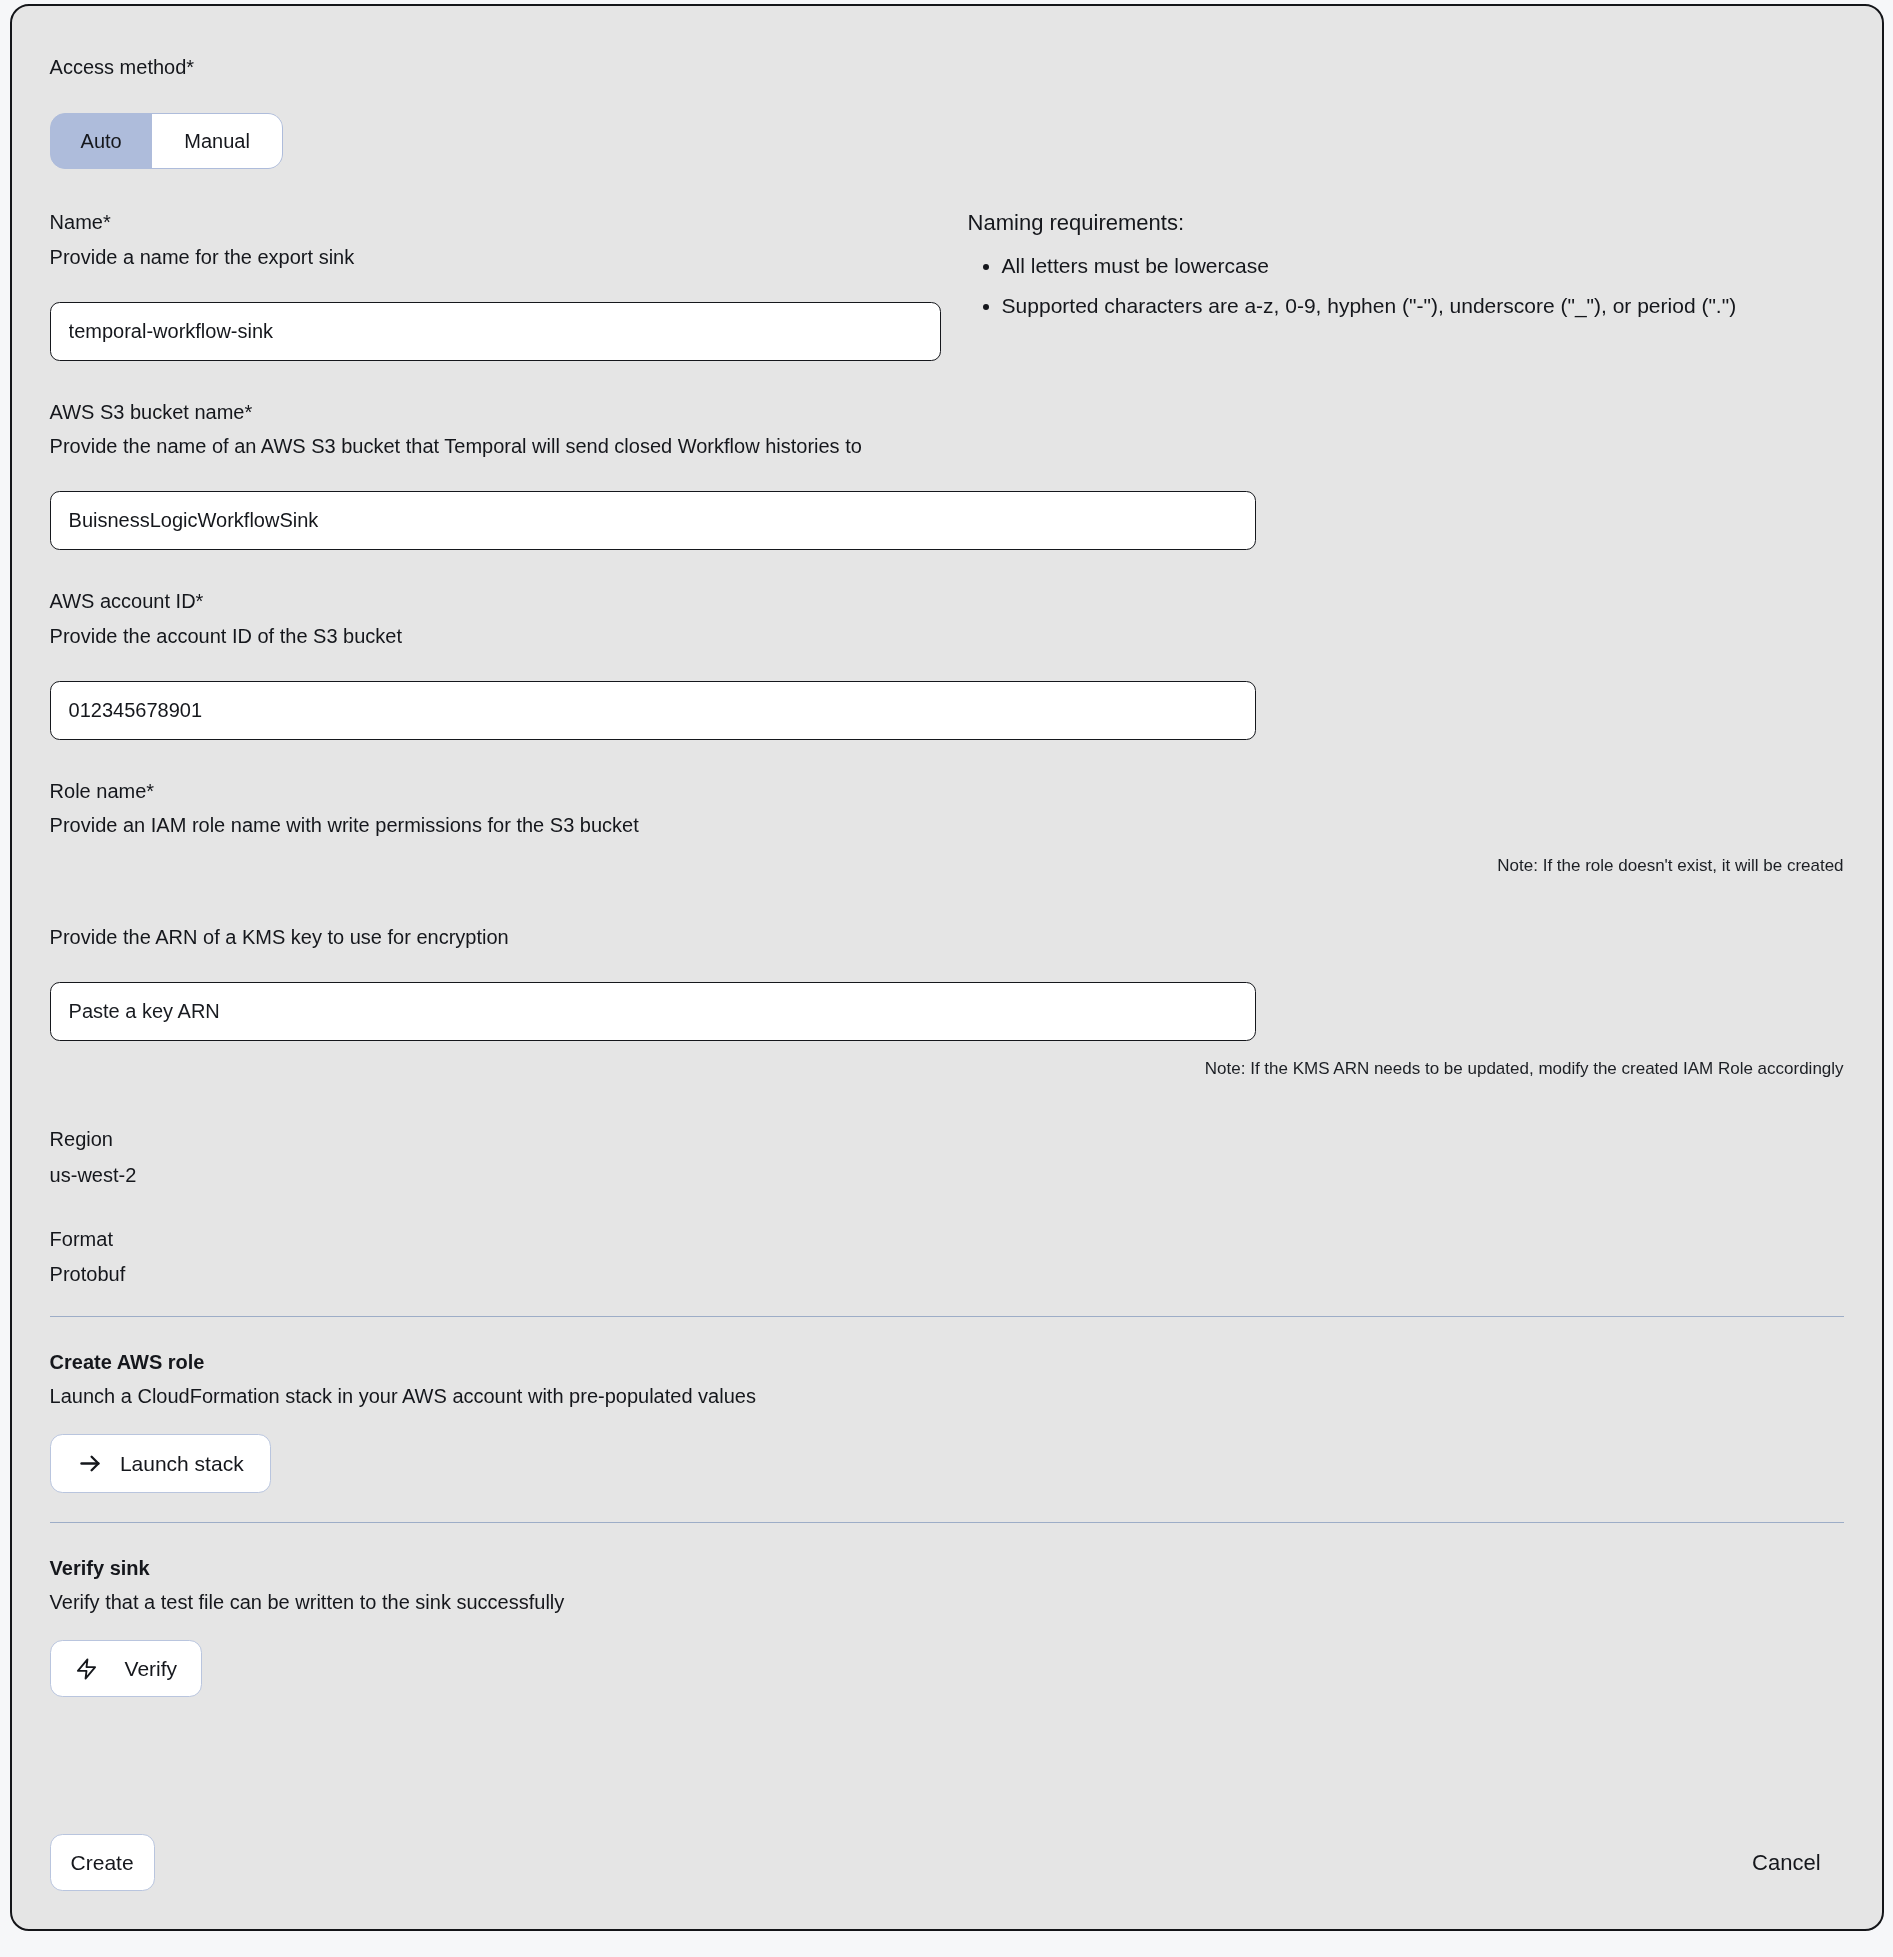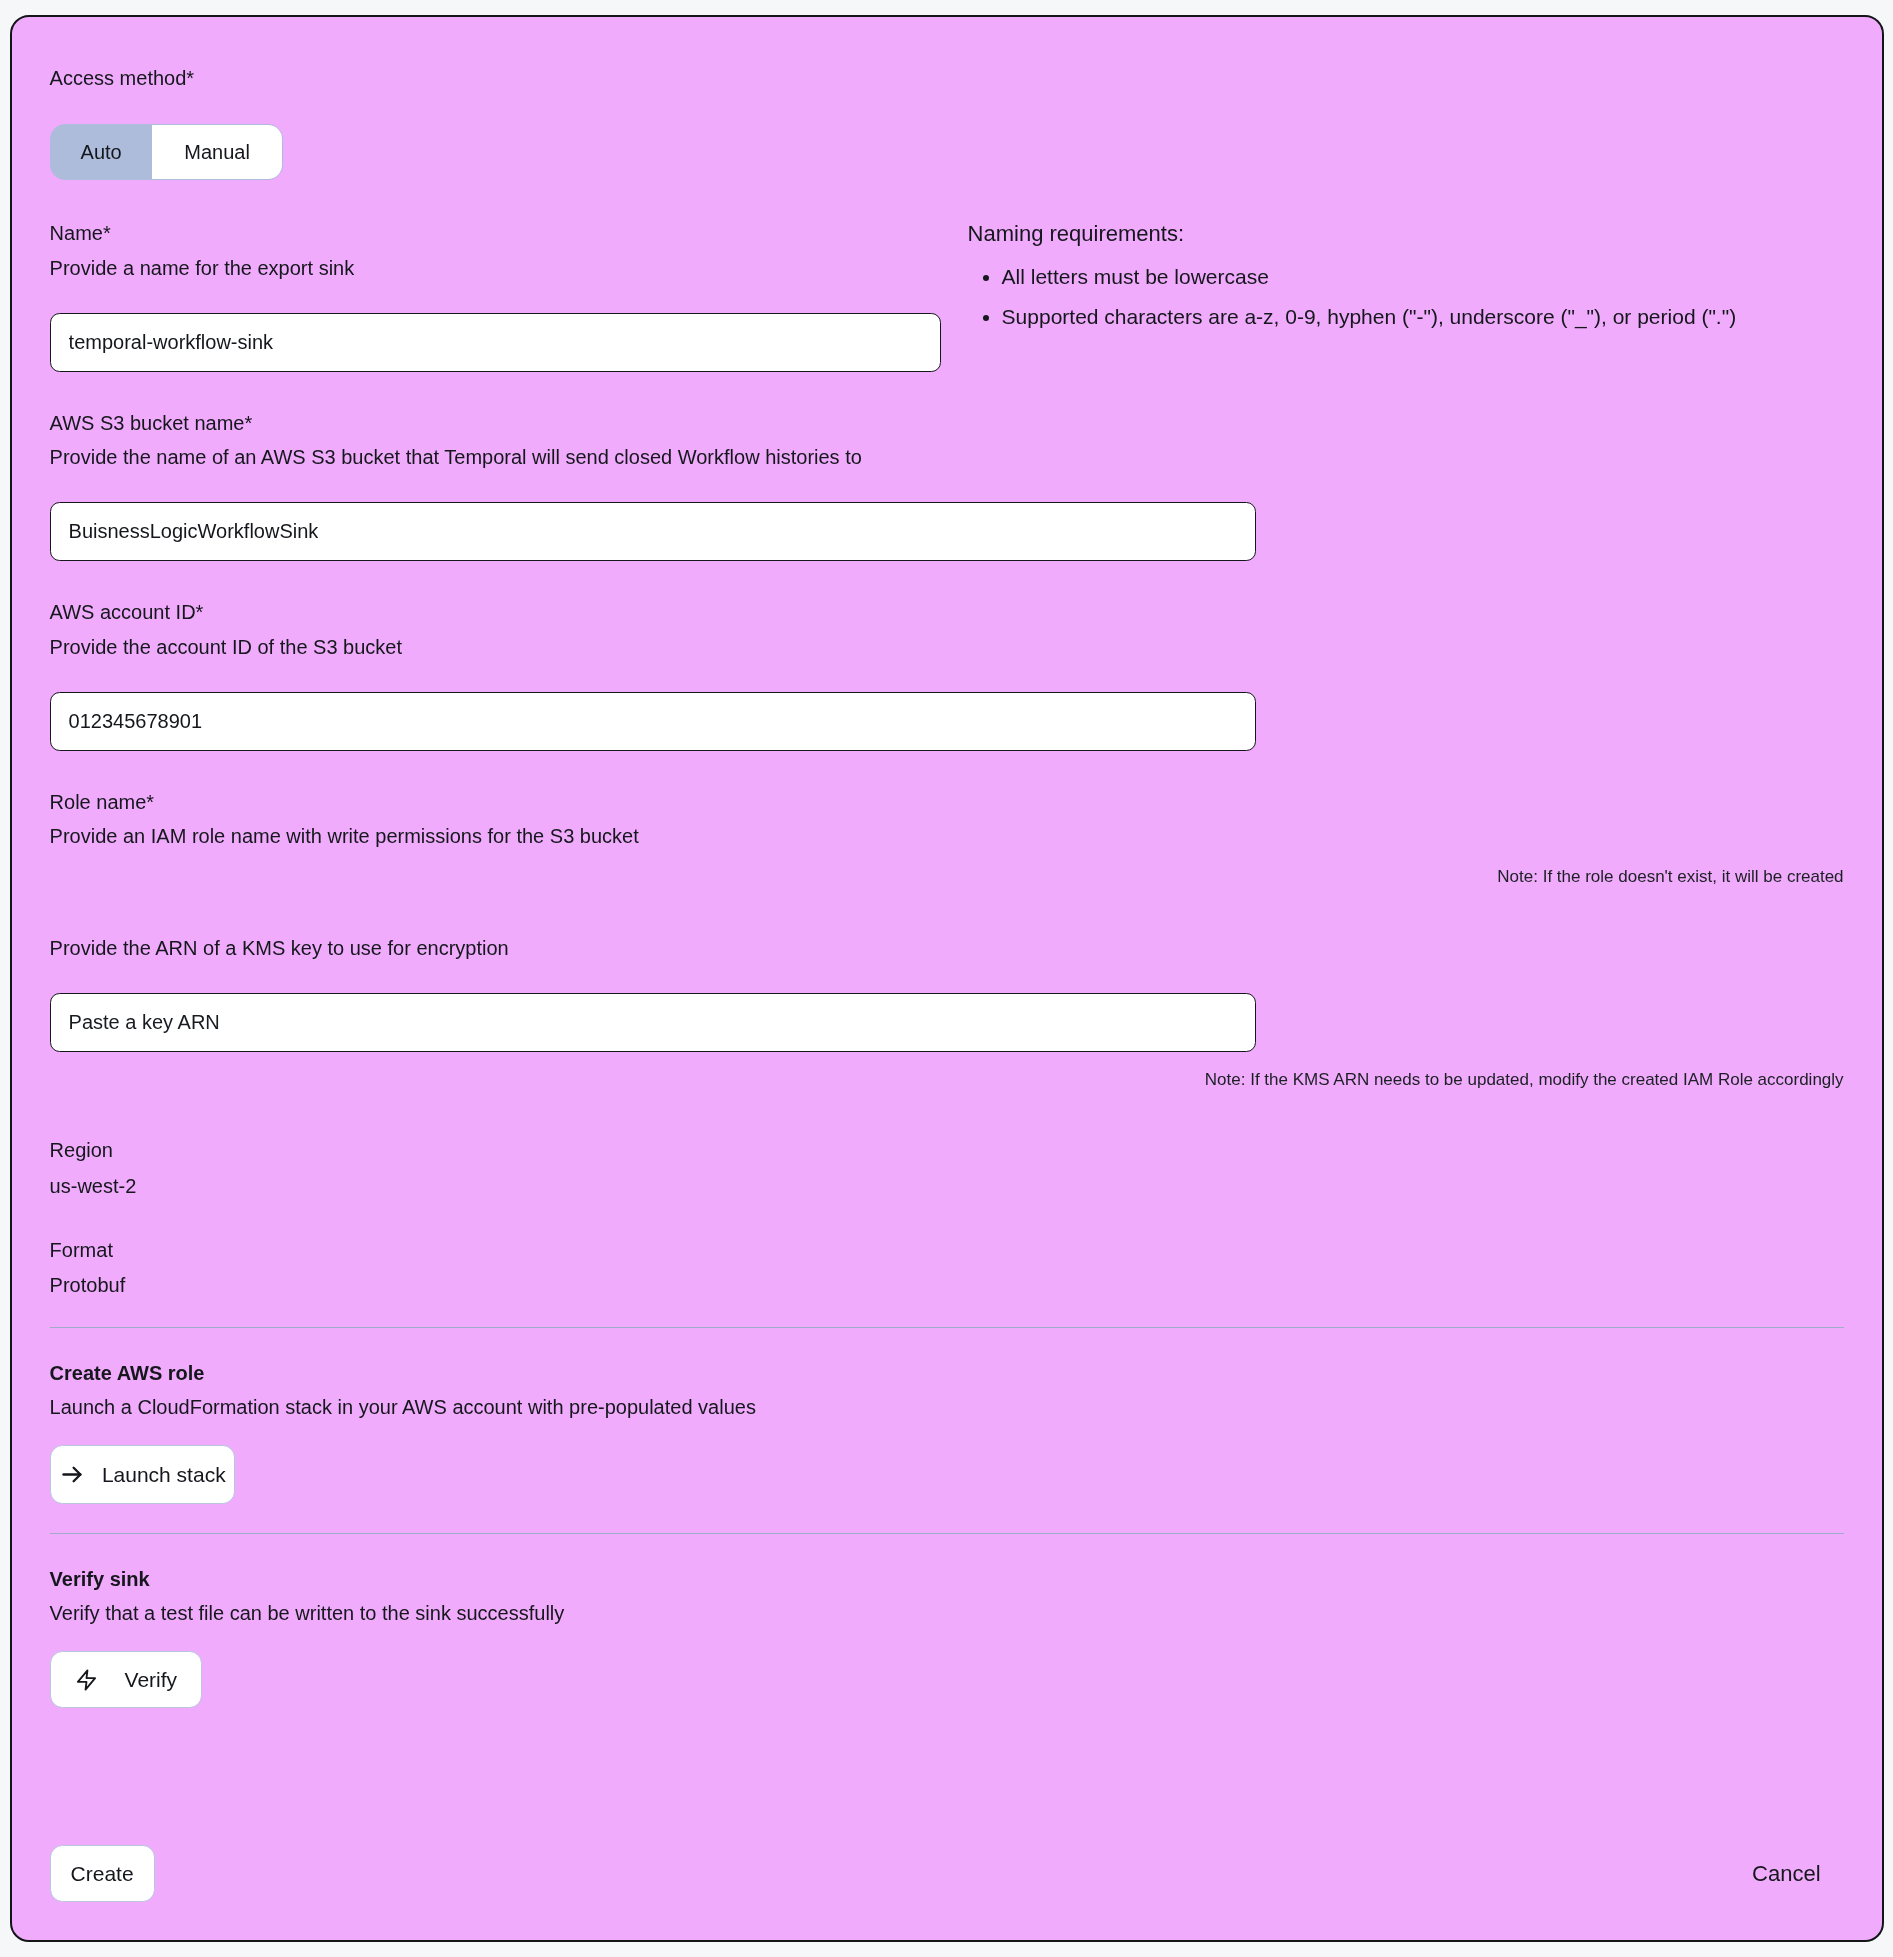--- a/index.html
+++ b/index.html
@@ -5,23 +5,23 @@
   * { margin:0; padding:0; box-sizing:border-box; }
   html,body { width:1894px; height:1958px; }
   body {
     background:#f6f7f9;
     font-family:"Liberation Sans", sans-serif;
     color:#15171c;
     position:relative;
   }
   .card {
     position:absolute;
-    left:9.6px; top:15px;
+    left:9.6px; top:4px;
     width:1874px; height:1927px;
-    background:#f0abfc;
+    background:#e5e5e5;
     border:2.4px solid #141519;
     border-radius:19px;
     padding:48px 38px 38px 38px;
     display:flex;
     flex-direction:column;
   }
   .field-label { font-size:20px; line-height:26px; }
   .field-desc  { font-size:20px; line-height:26px; margin-top:8.6px; }
   .text-input {
     display:block;
@@ -83,21 +83,21 @@
     gap:16.3px;
     margin-top:25px;
     background:#ffffff;
     border:1.9px solid #b9c5de;
     border-radius:12.4px;
     color:#15171c;
     font-size:21px;
     font-family:"Liberation Sans", sans-serif;
     cursor:pointer;
   }
-  .launch-btn { height:59px; padding:0 8px; }
+  .launch-btn { height:59px; padding:0 26px; }
   .verify-btn { height:57px; padding:0 24px; gap:27px; }
   .btn-icon { display:flex; align-items:center; }
 
   .footer-row {
     margin-top:auto;
     display:flex;
     align-items:center;
     justify-content:space-between;
   }
   .create-btn {

